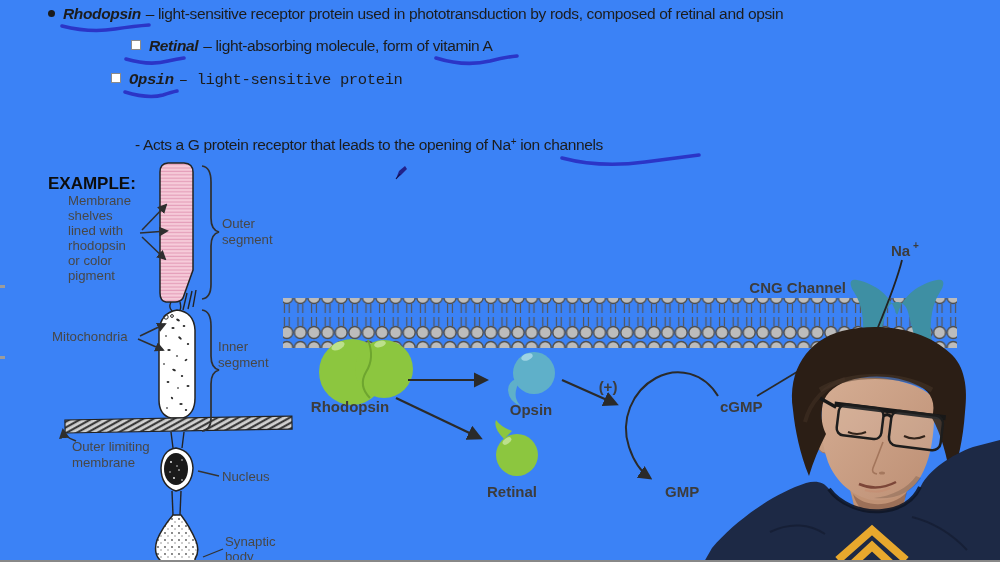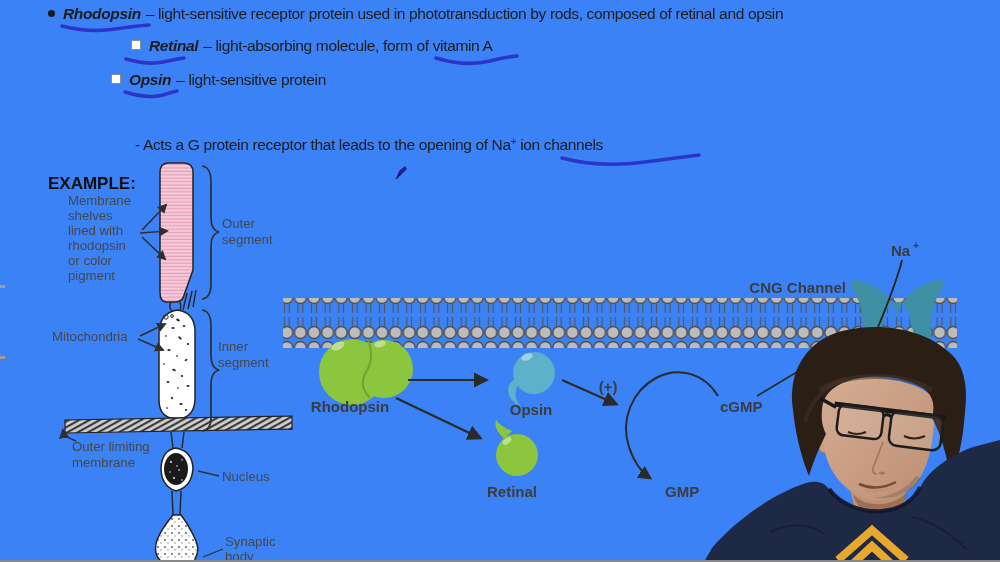--- a/index.html
+++ b/index.html
@@ -24,21 +24,21 @@
 <body>
 
 <div class="slide">
 
   <div class="note-line" style="left:48px;top:5px;">
     <span class="bullet-dot"></span><span class="term">Rhodopsin</span><span>– light-sensitive receptor protein used in phototransduction by rods, composed of retinal and opsin</span>
   </div>
   <div class="note-line" style="left:111px;top:37px;margin-left:20px;">
     <span class="bullet-sq"></span><span class="term">Retinal</span><span>– light-absorbing molecule, form of vitamin A</span>
   </div>
-  <div class="note-line" style="left:111px;top:71px;">
+  <div class="note-line" style="left:111px;top:71px;font-family:Liberation Mono, monospace;">
     <span class="bullet-sq"></span><span class="term">Opsin</span><span>– light-sensitive protein</span>
   </div>
   <div class="note-line" style="left:135px;top:136px;">
     <span>- Acts a G protein receptor that leads to the opening of Na</span><span class="supp">+</span><span> ion channels</span>
   </div>
 
   <svg style="left:0;top:0;" width="1000" height="562">
     <g fill="none" stroke="#2b35c7" stroke-width="3.6" stroke-linecap="round">
       <path d="M62,26 Q90,33 115,29 Q135,26 149,25" stroke="#2b35c7"></path>
       <path d="M126,59 Q150,66 168,61 Q177,59 184,58" stroke="#2b35c7"></path>

